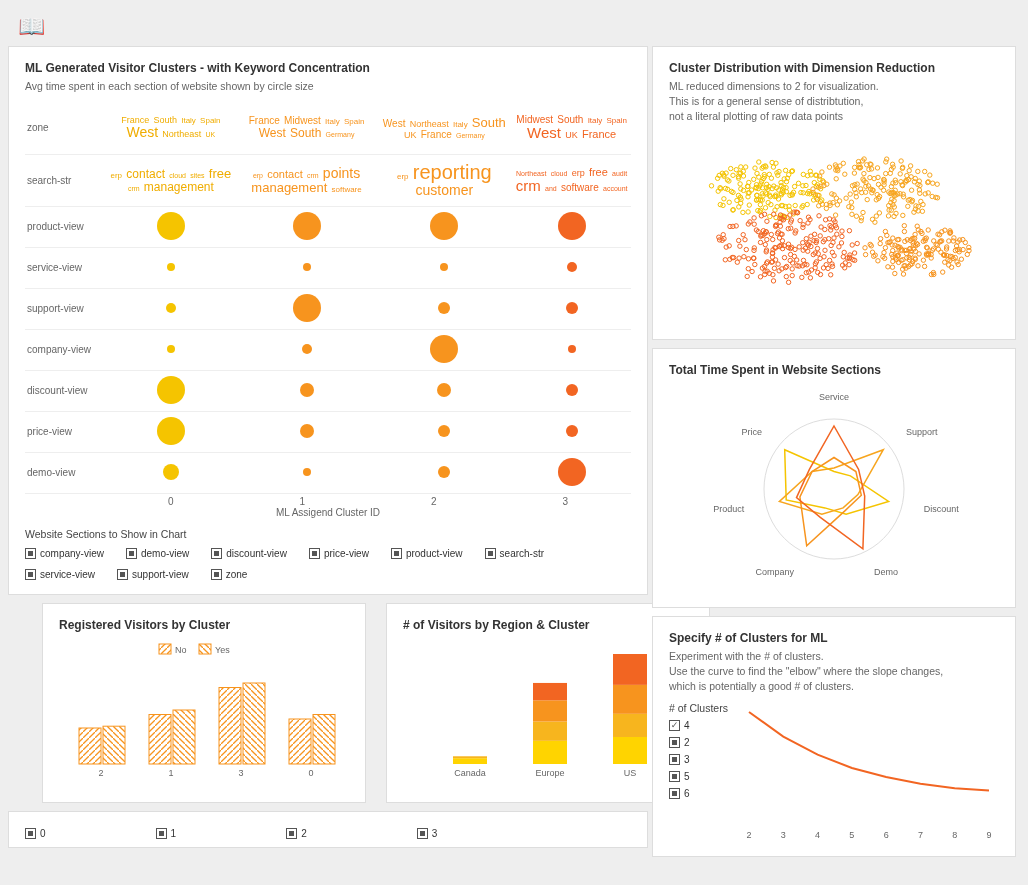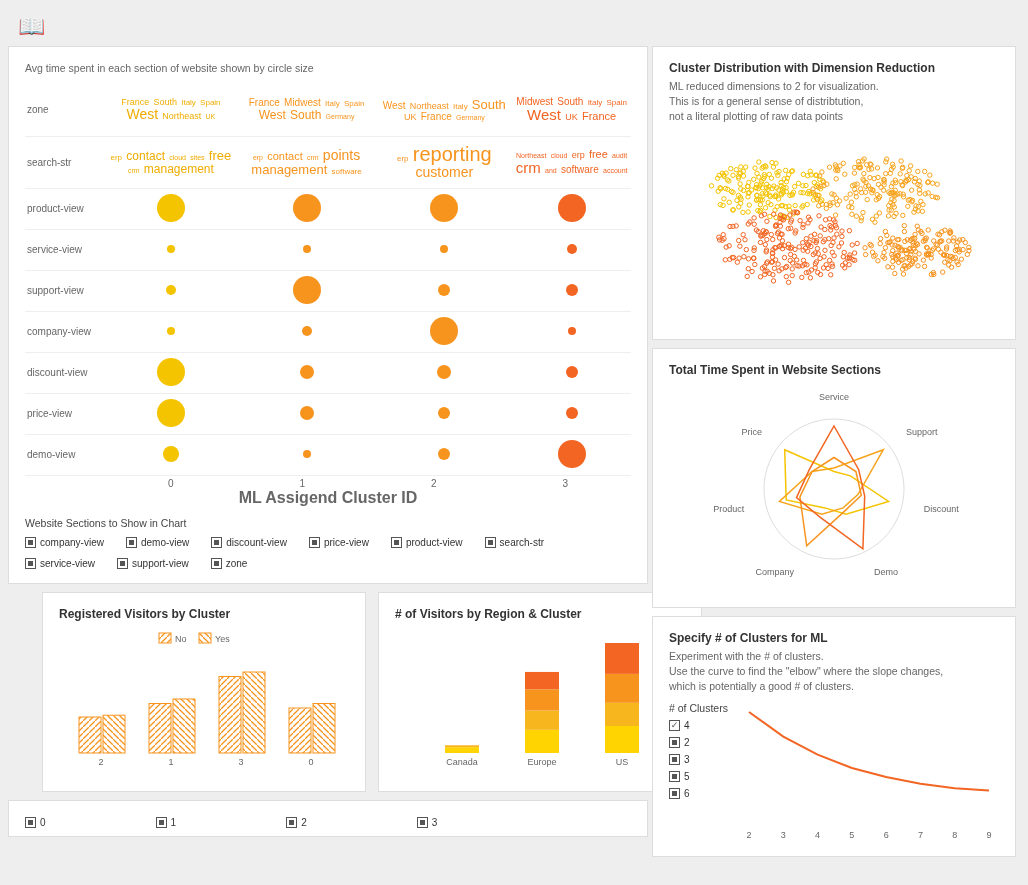--- a/index.html
+++ b/index.html
@@ -3,47 +3,48 @@
 <meta charset="utf-8">
 <style>
 * { box-sizing: border-box; margin: 0; padding: 0; }
 body { font-family: Arial, sans-serif; background: #eee; padding: 8px; width: 1028px; font-size: 11px; color: #333; }
 .page-title { font-size: 15px; font-weight: bold; padding: 6px 10px; background: #eee; display: flex; justify-content: space-between; align-items: center; }
 .book-icon { display: inline-block; font-size: 22px; color: #999; }
 .grid { display: grid; grid-template-columns: 640px 360px; gap: 8px; }
 .panel { background: #fff; border: 1px solid #ddd; padding: 14px 16px; }
 .panel h3 { font-size: 12px; font-weight: bold; margin-bottom: 4px; }
 .subtitle { font-size: 10.5px; color: #666; margin-bottom: 8px; line-height: 1.45; }
-.row-label { font-size: 16px; color: #666; font-weight: bold; }
+.row-label { font-size: 10px; color: #666; }
 .bubble-table td { border-bottom: 1px solid #eee; padding: 4px 2px; text-align: center; height: 40px; }
 .bubble-table td:first-child { text-align: left; width: 80px; font-size: 10px; color: #666; }
 .wordcloud { font-size: 8px; line-height: 1.05; text-align: center; white-space: normal; }
 .wordcloud span { display: inline-block; margin: 0 1px; }
 .check-row { display: flex; flex-wrap: wrap; gap: 10px 22px; margin-top: 8px; }
 .check-item { display: flex; align-items: center; gap: 4px; font-size: 10px; color: #333; cursor: pointer; }
 .checkbox { width: 11px; height: 11px; border: 1.5px solid #555; display: inline-flex; align-items: center; justify-content: center; }
 .checkbox .sq { width: 5px; height: 5px; background: #555; }
 .checkbox .ck { color: #555; font-size: 9px; line-height: 1; }
 .sec-title { font-size: 10.5px; color: #444; margin: 10px 0 4px; }
-.two-col { display: grid; grid-template-columns: 1fr 1fr; gap: 12px; padding-left: 34px; }
+.two-col { display: grid; grid-template-columns: 1fr 1fr; gap: 20px; padding-left: 34px; }
 svg text { font-family: Arial, sans-serif; }
 .small-label { font-size: 9px; fill: #666; }
 </style>
 </head>
 <body>
 
 <div class="page-title">
   <span class="book-icon">📖</span>
 </div>
 
 <div class="grid">
 
 <div style="display:flex;flex-direction:column;gap:8px;">
 
 <div class="panel">
+  <h3>ML Generated Visitor Clusters - with Keyword Concentration</h3>
   <div class="subtitle">Avg time spent in each section of website shown by circle size</div>
   <table class="bubble-table" style="width:100%;border-collapse:collapse;">
     <tbody id="bubble-body">
             <tr>
               <td>zone</td>
               <td style="height:52px;">
                 <div class="wordcloud"><span style="font-size:9px;color:#f0ad00">France</span> <span style="font-size:9px;color:#f0ad00">South</span> <span style="font-size:8px;color:#f0ad00">Italy</span> <span style="font-size:8px;color:#f0ad00">Spain</span> <span style="font-size:14px;color:#f0ad00">West</span> <span style="font-size:9px;color:#f0ad00">Northeast</span> <span style="font-size:7px;color:#f0ad00">UK</span></div>
               </td>
               <td style="height:52px;">
                 <div class="wordcloud"><span style="font-size:10px;color:#f7941e">France</span> <span style="font-size:10px;color:#f7941e">Midwest</span> <span style="font-size:8px;color:#f7941e">Italy</span> <span style="font-size:8px;color:#f7941e">Spain</span> <span style="font-size:12px;color:#f7941e">West</span> <span style="font-size:12px;color:#f7941e">South</span> <span style="font-size:7px;color:#f7941e">Germany</span></div>

